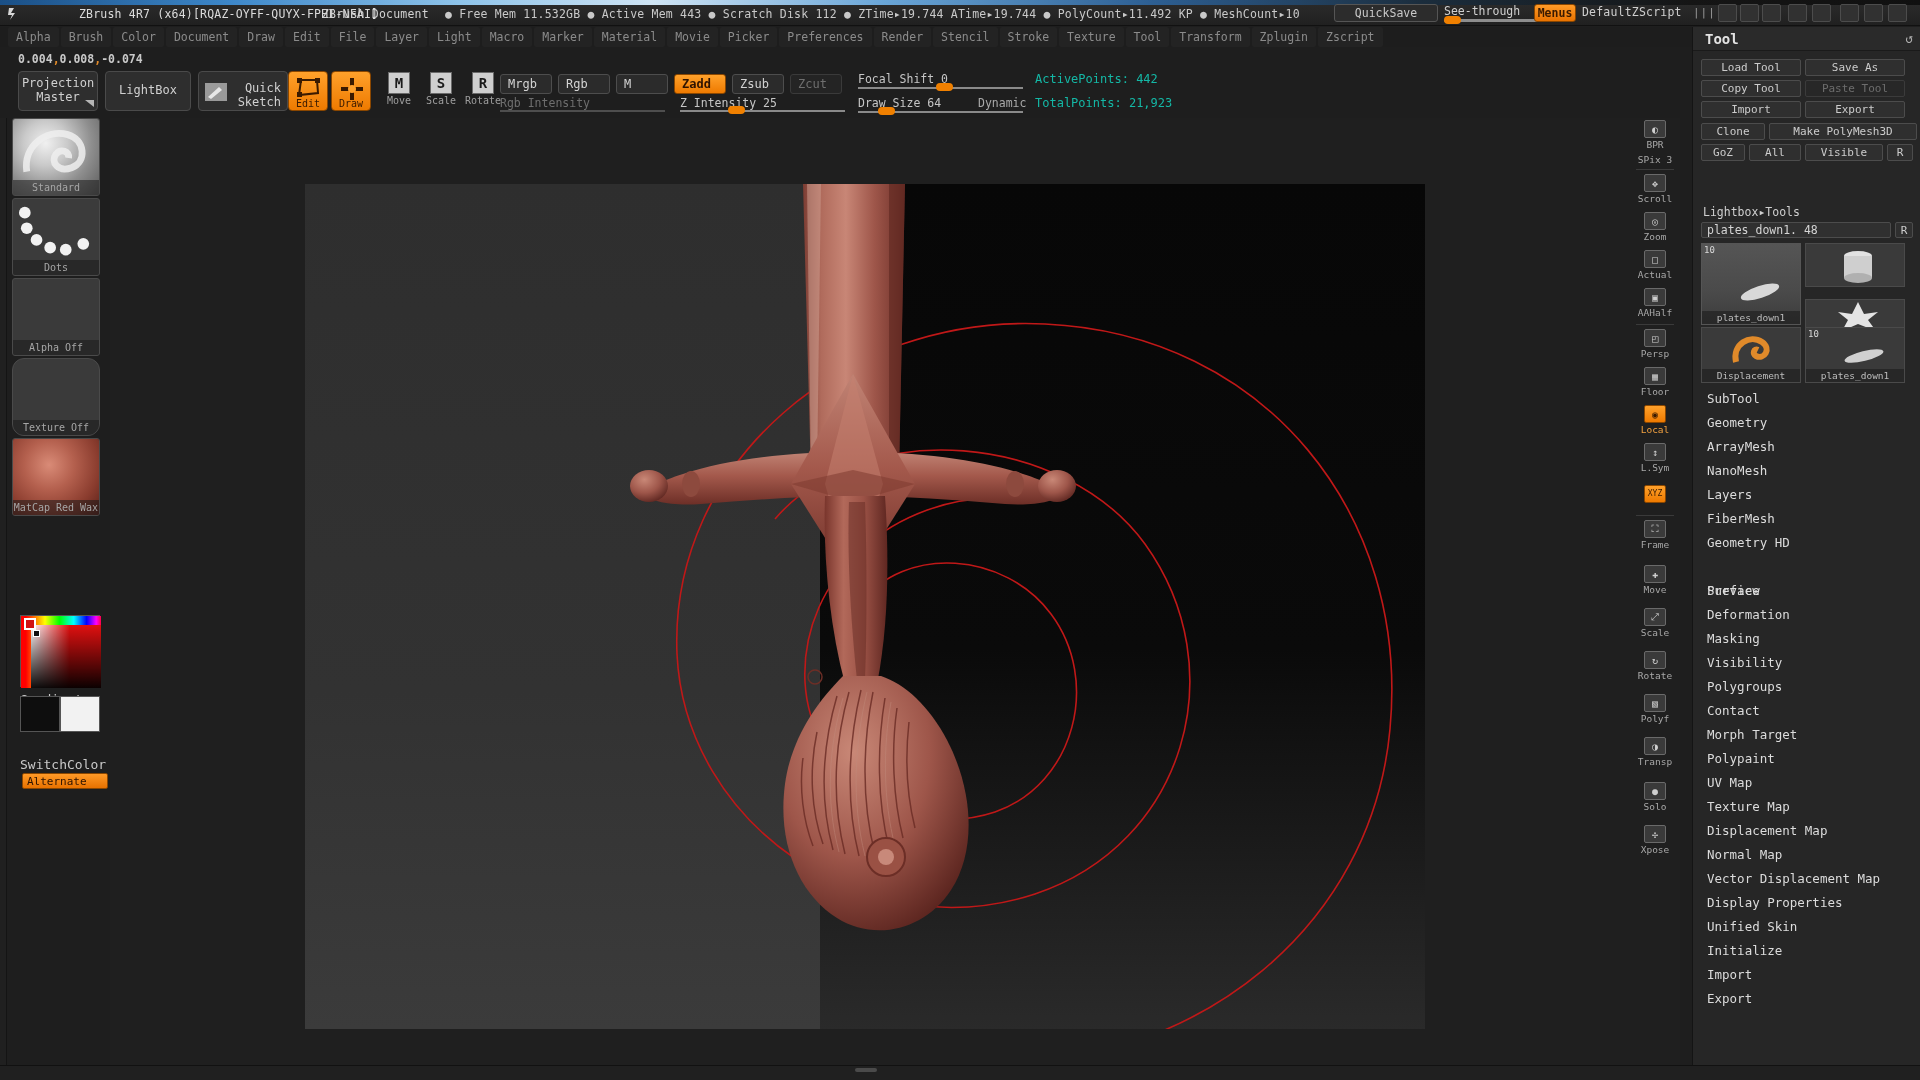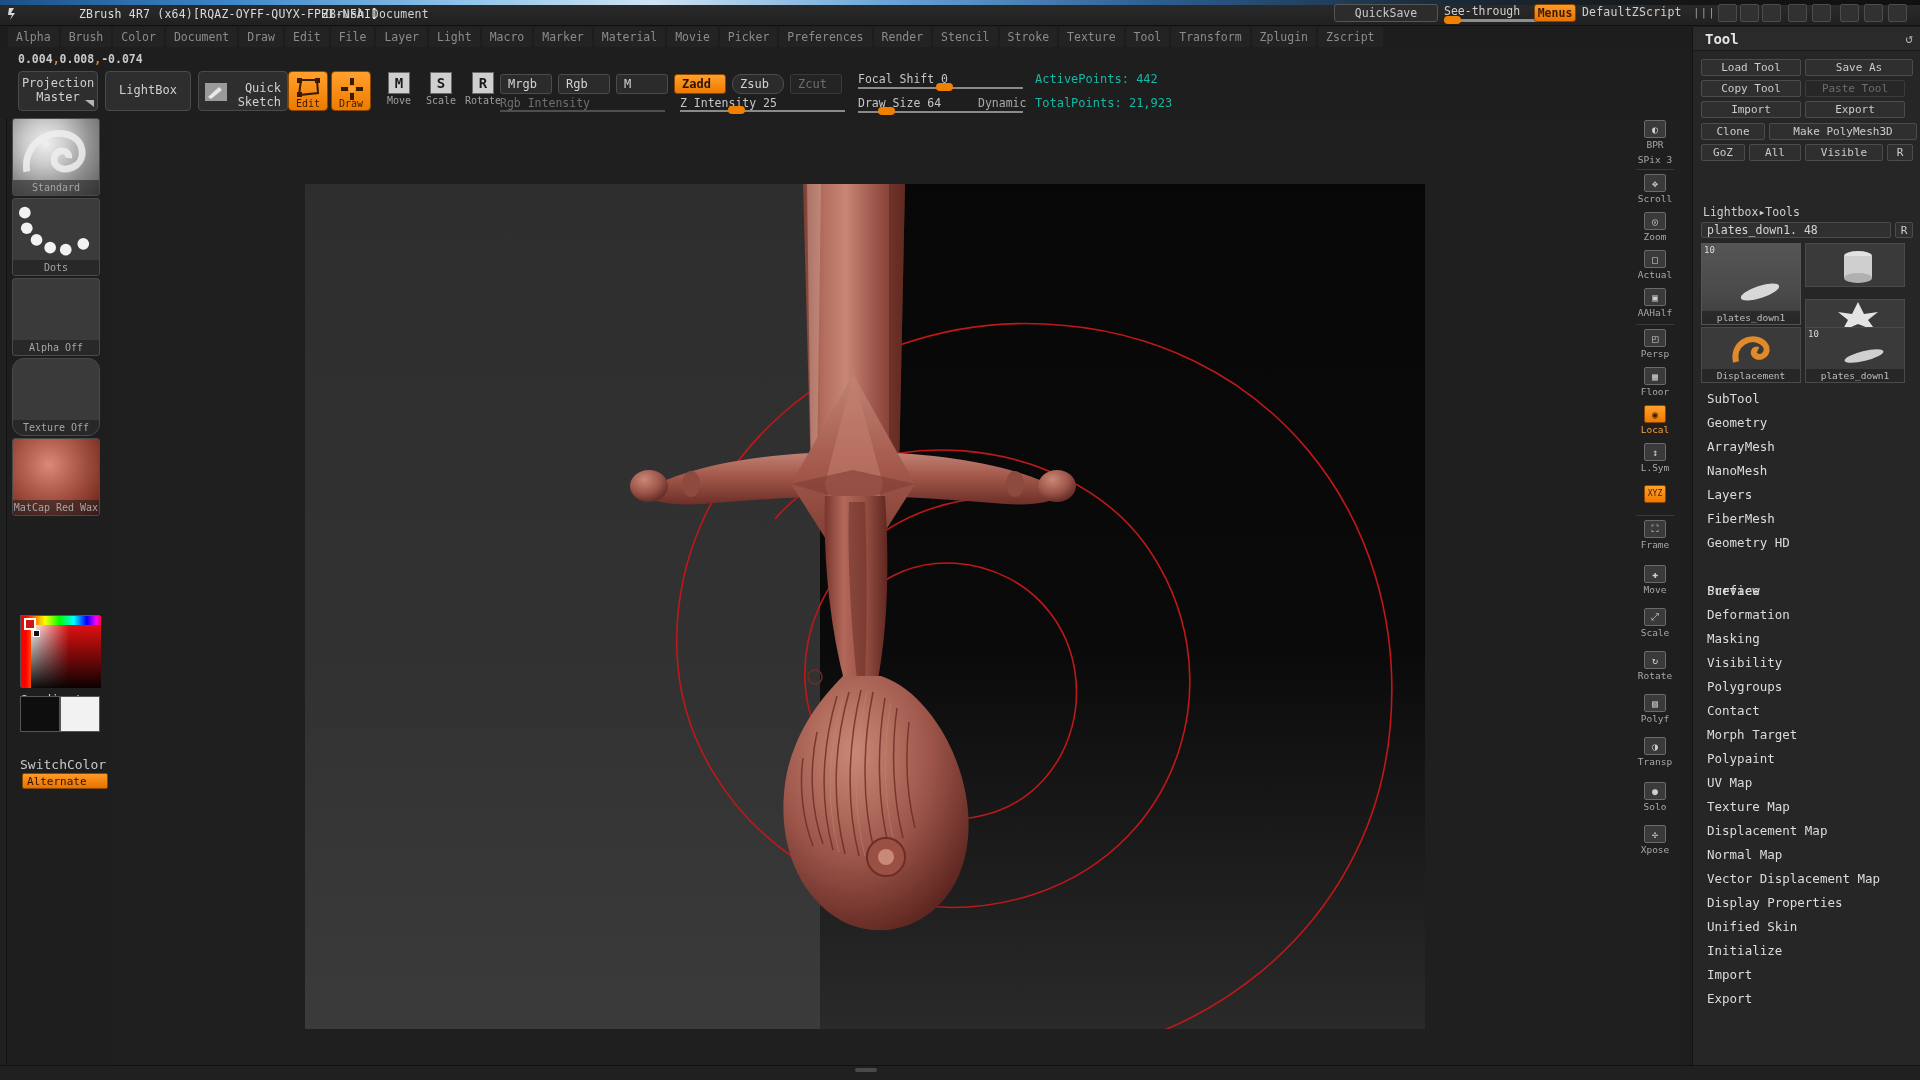--- a/index.html
+++ b/index.html
@@ -239,20 +239,21 @@
 </head>
 <body>
 
 <div id="titlebar">
   <div class="winstripe"></div>
   <svg id="zlogo" viewBox="0 0 16 16">
     <path d="M3 2 L8 2 L5 7 L9 7 L4 14 L6 9 L2 9 Z" fill="#d8d8d8"></path>
   </svg>
   <div class="tb-txt" id="tb-appname">ZBrush 4R7 (x64)[RQAZ-OYFF-QUYX-FPHI-NFAI]</div>
   <div class="tb-txt" id="tb-doc">ZBrush Document</div>
+  <div class="tb-txt" id="tb-stats">● Free Mem 11.532GB ● Active Mem 443 ● Scratch Disk 112  ●  ZTime▸19.744 ATime▸19.744 ● PolyCount▸11.492 KP  ● MeshCount▸10</div>
 
   <div id="quicksave">QuickSave</div>
 
   <div id="seethrough-wrap">
     <div id="seethrough-label">See-through</div>
     <div id="seethrough-val">0</div>
     <div id="seethrough-track"></div>
     <div id="seethrough-knob"></div>
   </div>
 
@@ -350,21 +351,21 @@
   </div>
   <div class="sq-icon" style="left:462px; top:6px;">
     <span class="glyph">R</span>
     <span class="cap">Rotate</span>
   </div>
 
   <div class="modebtn" style="left:500px; top:8px; width:52px;">Mrgb</div>
   <div class="modebtn" style="left:558px; top:8px; width:52px;">Rgb</div>
   <div class="modebtn" style="left:616px; top:8px; width:52px;">M</div>
   <div class="modebtn on" style="left:674px; top:8px; width:52px;">Zadd</div>
-  <div class="modebtn" style="left:732px; top:8px; width:52px;border-radius:9px;">Zsub</div>
+  <div class="modebtn" style="left:732px; top:8px; width:52px;">Zsub</div>
   <div class="modebtn dim" style="left:790px; top:8px; width:52px;">
     <span>Zcut</span>
   </div>
 
   <div class="slider-wrap" style="left:500px; top:30px; width:165px; height:16px;">
     <div class="slider-label dim">Rgb Intensity</div>
     <div class="slider-track" style="top:14px; width:165px; background:#4e4e4e;"></div>
   </div>
 
   <div class="slider-wrap" style="left:680px; top:30px; width:165px; height:16px;">
@@ -618,21 +619,21 @@
   </div>
 </div>
 
 <div id="toolpanel">
   <div id="tp-header">
     <div id="tp-title">Tool</div>
     <div id="tp-refresh">↺</div>
   </div>
 
   <div class="tp-btn" style="left:8px;  top:32px; width:100px;">Load Tool</div>
-  <div class="tp-btn" style="left:112px;top:32px; width:108px;">Save As</div>
+  <div class="tp-btn" style="left:112px;top:32px; width:100px;">Save As</div>
 
   <div class="tp-btn" style="left:8px;  top:53px; width:100px;">Copy Tool</div>
   <div class="tp-btn dim" style="left:112px;top:53px; width:100px;">Paste Tool</div>
 
   <div class="tp-btn" style="left:8px;  top:74px; width:100px;">Import</div>
   <div class="tp-btn" style="left:112px;top:74px; width:100px;">Export</div>
 
   <div class="tp-btn" style="left:8px;  top:96px; width:64px;">Clone</div>
   <div class="tp-btn" style="left:76px; top:96px; width:148px;">Make PolyMesh3D</div>
 

